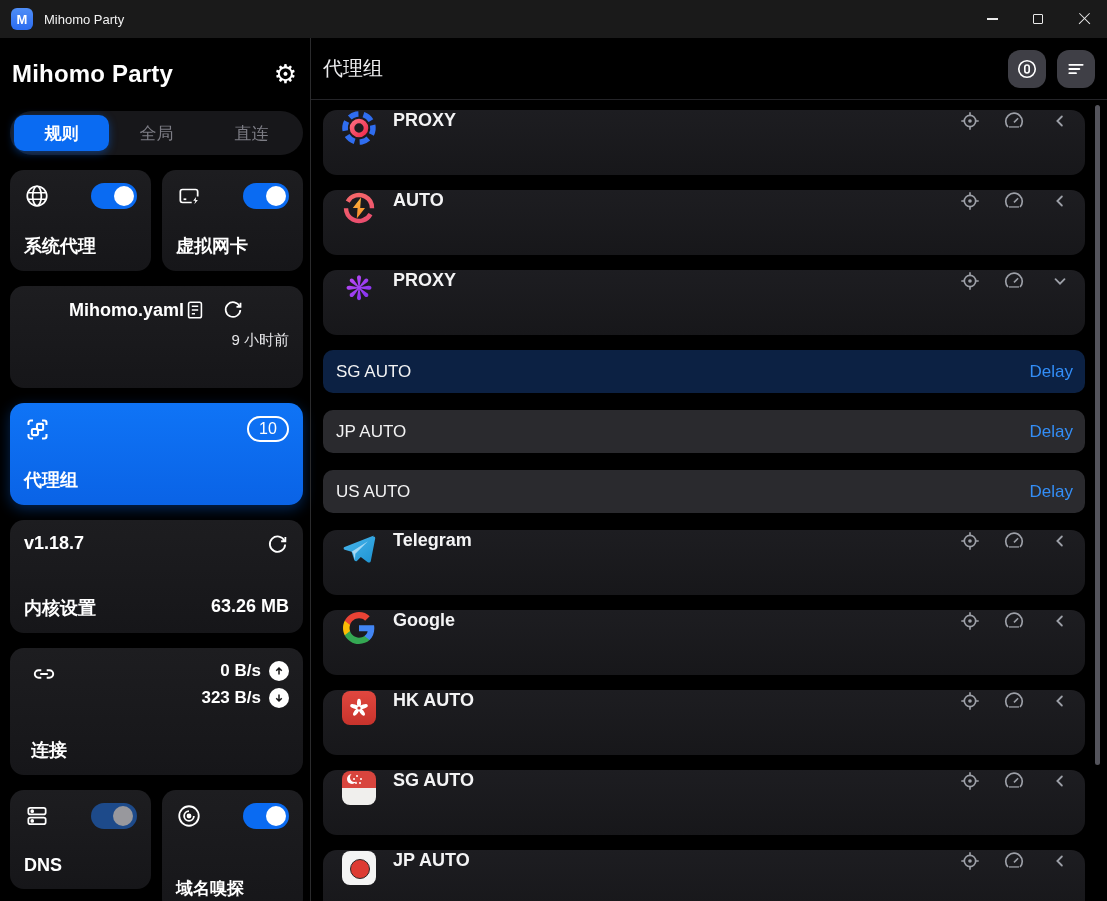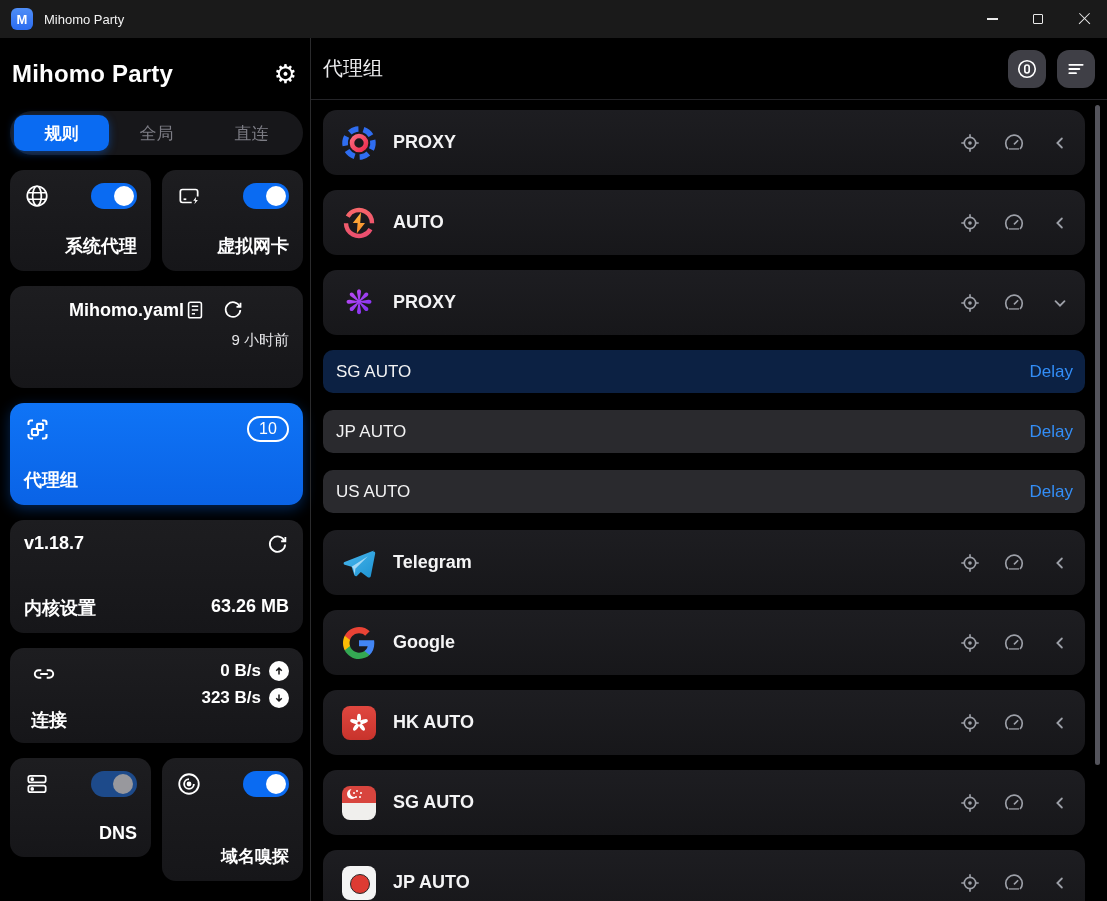--- a/index.html
+++ b/index.html
@@ -30,21 +30,21 @@
   .gear { font-size:26px; line-height:26px; color:#fff; cursor:pointer; }
 
   .tabs { margin-top:17px; height:44px; background:#17171a; border-radius:22px; display:flex; align-items:center; padding:4px; }
   .tab { flex:1; height:36px; display:flex; align-items:center; justify-content:center;
          font-size:17px; color:#7d7d85; border-radius:10px; cursor:pointer; }
   .tab.active { background:#0a6bf2; color:#fff; font-weight:bold; box-shadow:0 2px 8px rgba(10,107,242,.45); }
 
   .grid2 { display:flex; gap:11px; margin-top:15px; }
   .card { background:linear-gradient(180deg,#1d1d20,#161619); border-radius:14px; padding:13px 14px;
           display:flex; flex-direction:column; }
-  .grid2 .card { flex:1; height:101px;text-align:right; }
+  .grid2 .card { flex:1; height:101px; }
   .card-top { display:flex; align-items:flex-start; justify-content:space-between; }
   .card-label { margin-top:auto; font-weight:bold; font-size:18px; }
   .icon-w { color:#fff; }
 
   .switch { width:46px; height:26px; border-radius:13px; position:relative; cursor:pointer; }
   .switch .knob { position:absolute; top:3px; width:20px; height:20px; border-radius:50%; background:#fff; }
   .switch.on { background:#0a6bf2; } .switch.on .knob { right:3px; }
   .switch.dim { background:#1d4a8a; } .switch.dim .knob { right:4px; background:#98989d; }
 
   .wide { margin-top:15px; }
@@ -54,37 +54,37 @@
   .profile-icons { display:flex; gap:16px; color:#fff; }
   .profile-time { margin-top:10px; text-align:right; font-size:15px; color:#e6e6e9; }
 
   .group-card { height:102px; background:linear-gradient(180deg,#0f74f6,#0a63e6); box-shadow:0 4px 14px rgba(10,107,242,.35); }
   .badge { min-width:42px; height:26px; border:2px solid #fff; border-radius:14px; display:flex;
            align-items:center; justify-content:center; font-size:16px; padding:0 8px; }
 
   .core-card { height:113px; }
   .core-bottom { margin-top:auto; display:flex; justify-content:space-between; font-size:18px; font-weight:bold; }
 
-  .conn-card { height:95px;padding-left:21px; }
+  .conn-card { height:127px;padding-left:21px; }
   .speed-col { display:flex; flex-direction:column; gap:7px; align-items:flex-end; }
   .speed-line { display:flex; align-items:center; gap:8px; font-size:17px; font-weight:600; color:#fff; }
   .dot-arrow { width:20px; height:20px; border-radius:50%; background:#fff; color:#141416; display:flex;
                align-items:center; justify-content:center; }
 
   
   .main { flex:1; border-left:1px solid #2a2a2c; position:relative; display:flex; flex-direction:column; }
   .main-header { height:62px; display:flex; align-items:center; padding:0 12px; border-bottom:1px solid #242428; }
   .main-title { font-size:20px; font-weight:500; color:#ececee; }
   .hdr-btns { margin-left:auto; display:flex; gap:11px; }
   .hdr-btn { width:38px; height:38px; border-radius:12px; background:#3f3f46; display:flex;
              align-items:center; justify-content:center; color:#fff; cursor:pointer; }
 
   .list { flex:1; padding:10px 22px 0 12px; overflow:hidden; }
   .group-row { height:65px; border-radius:14px; background:linear-gradient(180deg,#1d1d21,#17171a);
-               display:flex; align-items:center; padding:0 16px 0 18px; margin-bottom:15px; cursor:pointer; }
+               display:flex; align-items:flex-start; padding:0 16px 0 18px; margin-bottom:15px; cursor:pointer; }
   .g-icon { width:36px; height:36px; display:flex; align-items:center; justify-content:center; flex-shrink:0; }
   .g-name { margin-left:16px; font-size:18px; font-weight:600; color:#f4f4f5; }
   .row-actions { margin-left:auto; display:flex; align-items:center; gap:22px; color:#9da0a8; }
   .row-actions .chev { margin-left:4px; }
 
   .member { height:43px; border-radius:10px; background:#2a2a2e; display:flex; align-items:center;
             padding:0 12px 0 13px; margin-bottom:17px; cursor:pointer; }
   .member.selected { background:#0c2143; }
   .member-name { font-size:17px; font-weight:500; color:#f2f2f3; }
   .member-delay { margin-left:auto; font-size:17px; color:#338ef7; }

